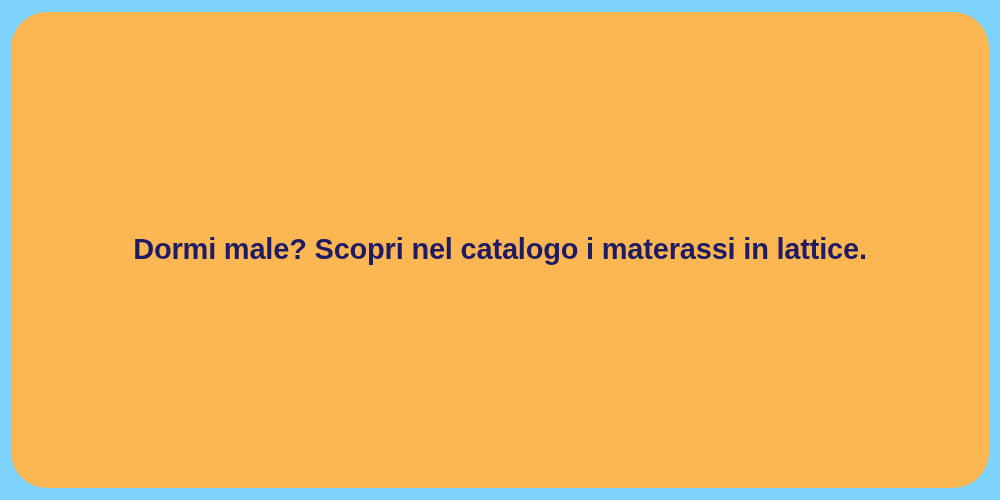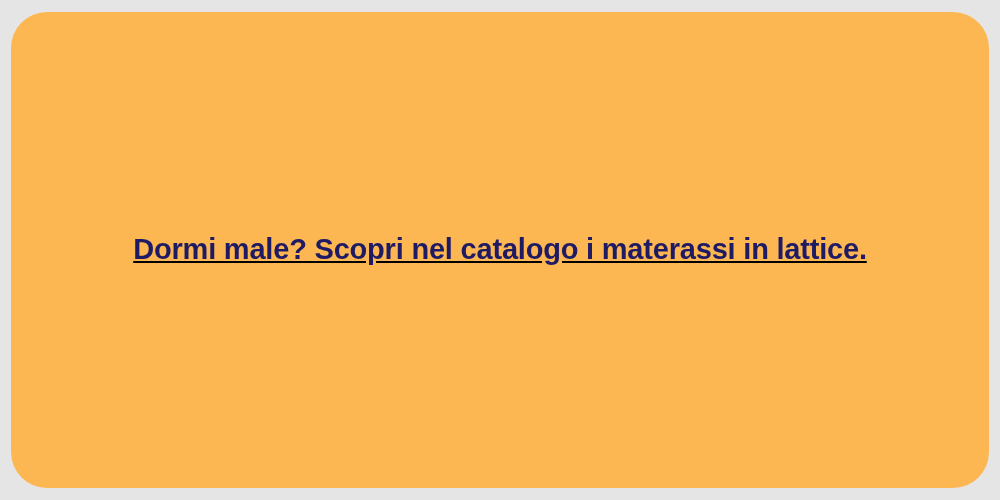--- a/index.html
+++ b/index.html
@@ -13,26 +13,25 @@
     height: 500px;
     overflow: hidden;
     font-family: "Liberation Sans", sans-serif;
   }
 
   #banner-root {
     position: relative;
     width: 1000px;
     height: 500px;
     box-sizing: border-box;
-    background: #e5e5e5;
+    background: #7dd3fc;
     display: flex;
     align-items: stretch;
     justify-content: stretch;
     padding: 12px 11px 12px 11px;
-    text-decoration: underline;
   }
 
   #banner-card {
     position: relative;
     flex: 1 1 auto;
     background: #fdb752;
     border-radius: 36px;
     display: flex;
     align-items: center;
     justify-content: center;

